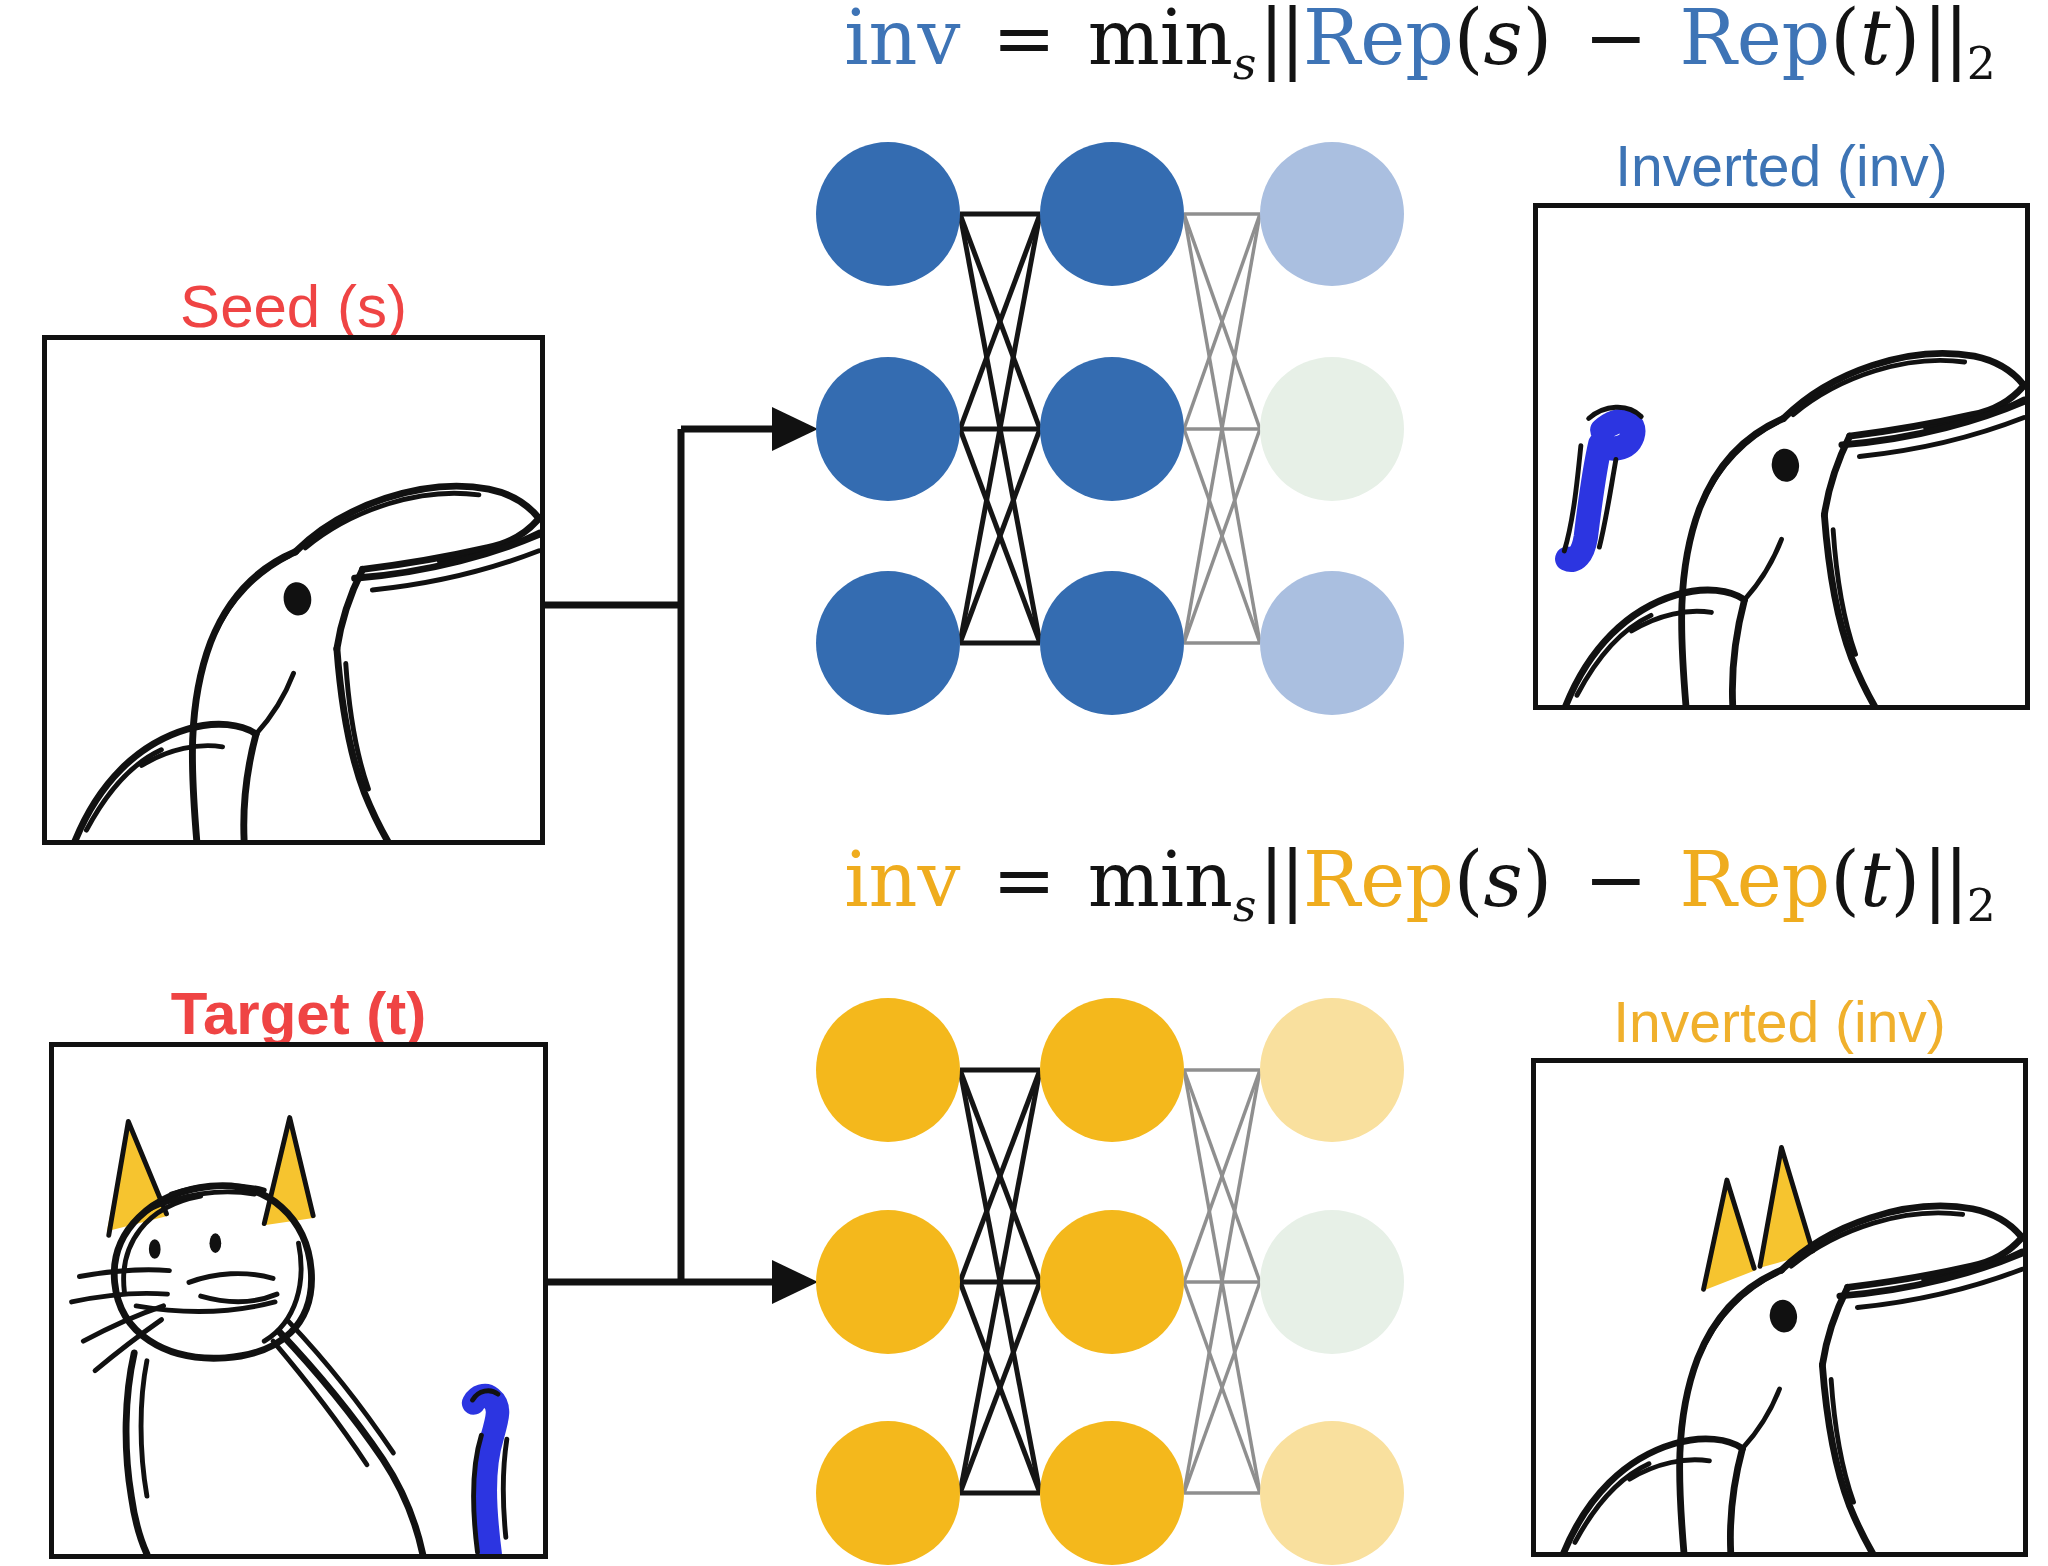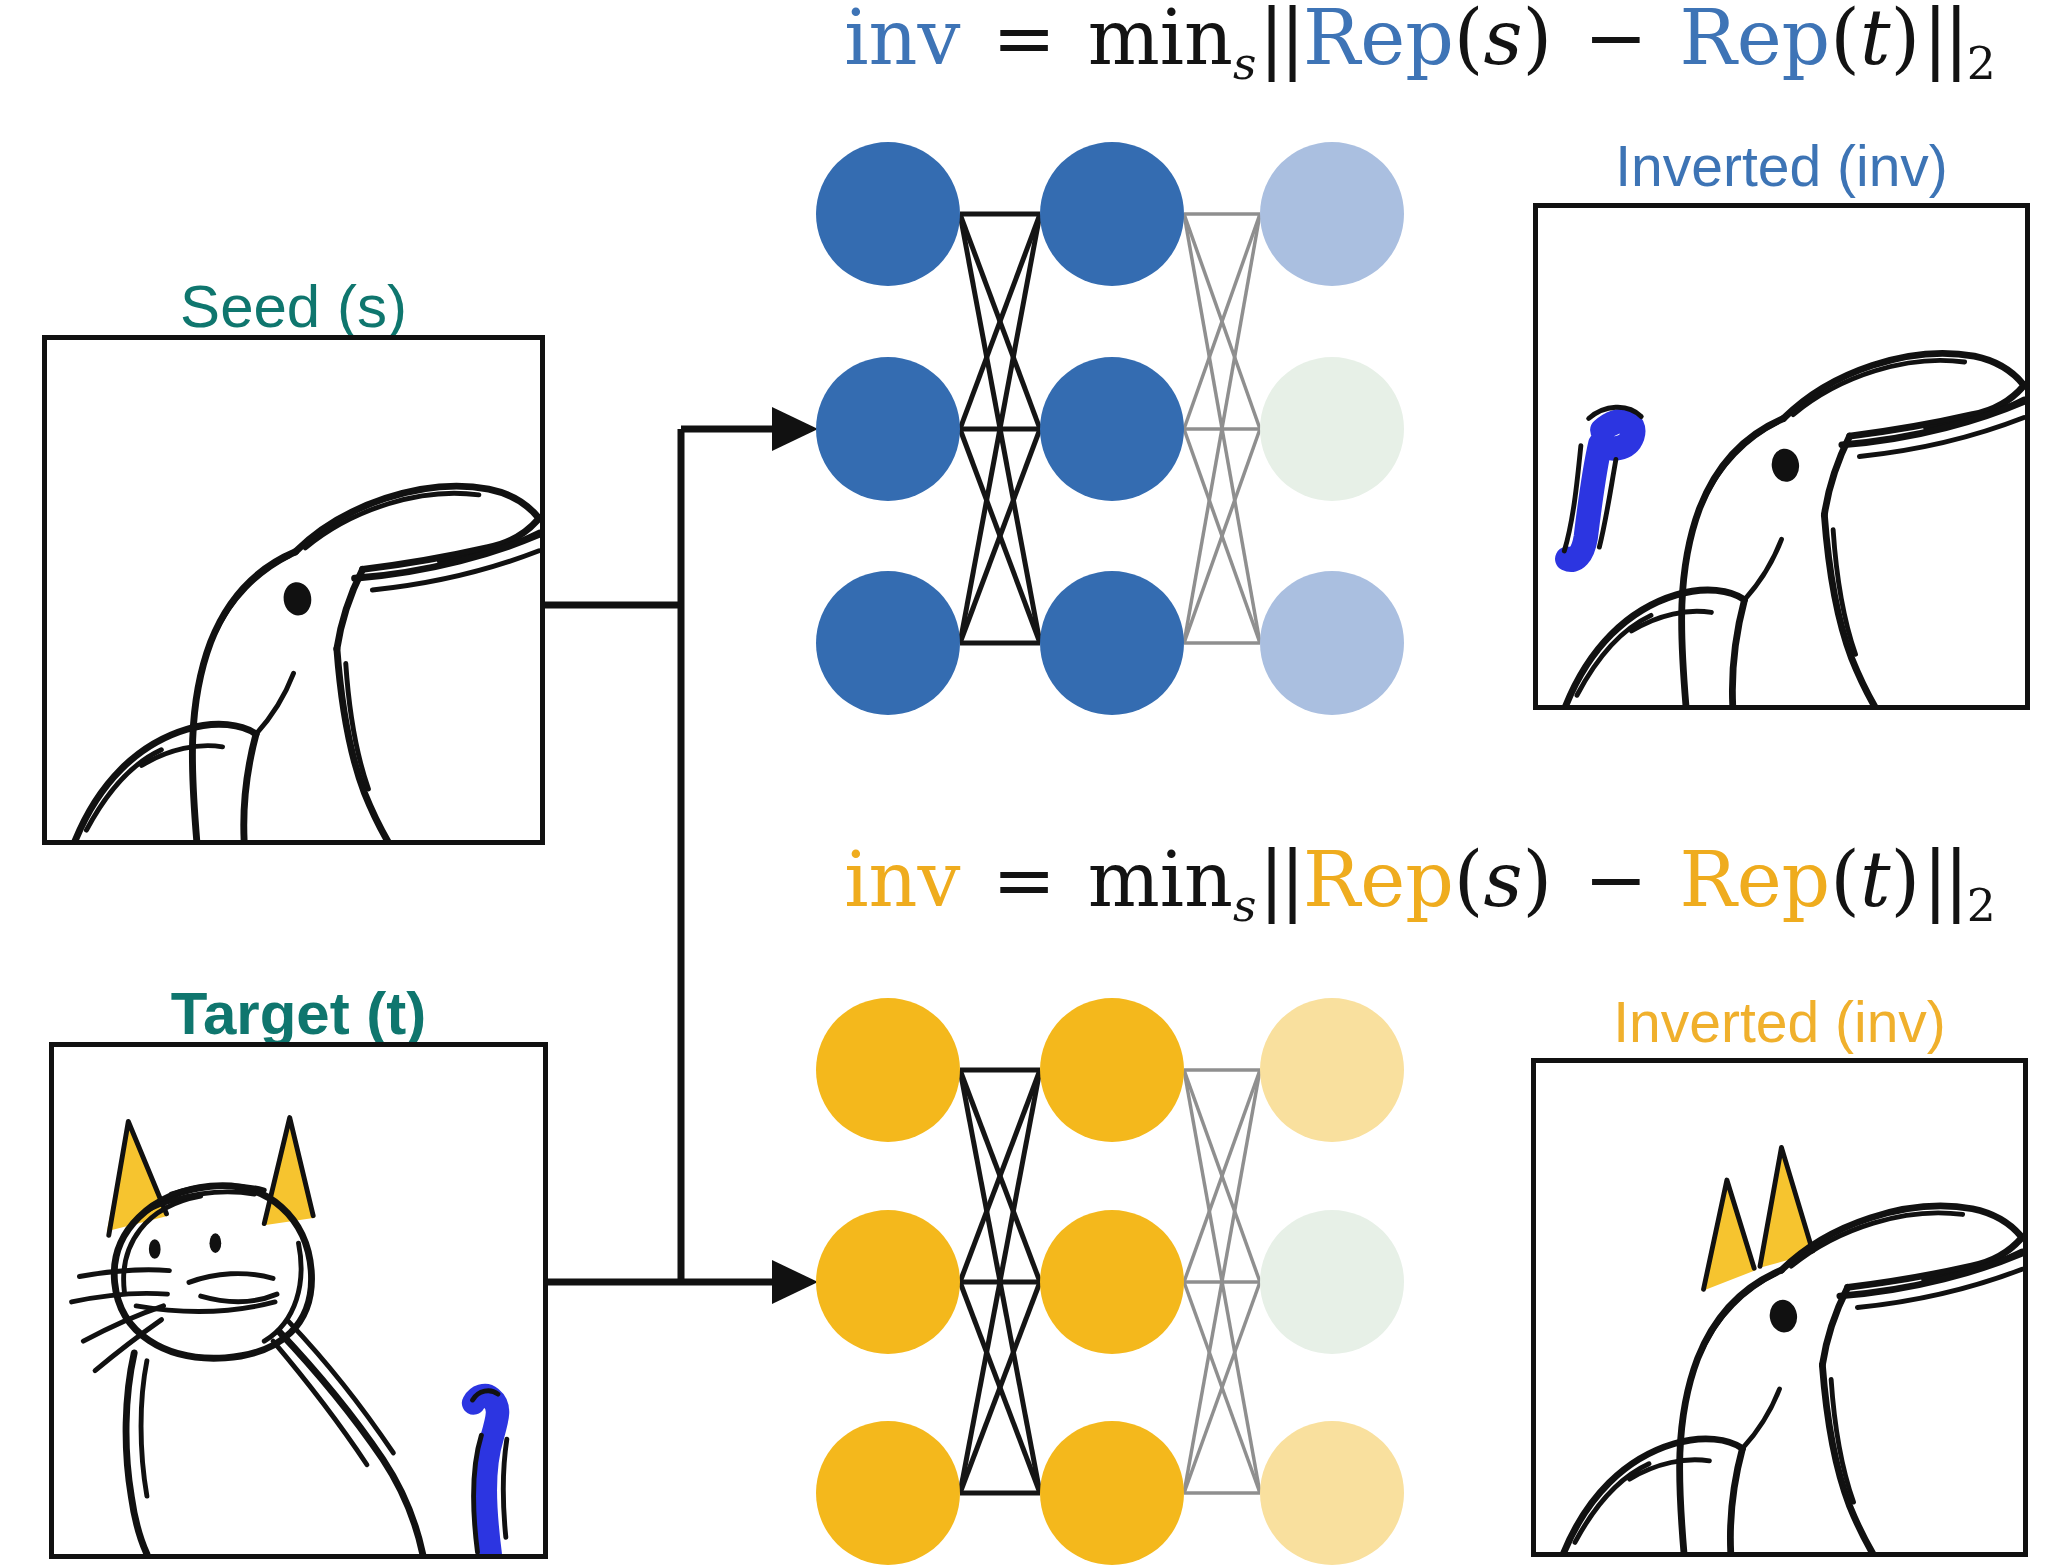--- a/index.html
+++ b/index.html
@@ -8,21 +8,21 @@
 
   
   .formula{position:absolute;left:790px;width:1260px;text-align:center;line-height:100px;
            font-family:"DejaVu Serif", serif;font-size:76px;color:#131313;white-space:nowrap;}
   .formula .it{font-style:italic;}
   .formula .sb{font-size:0.6em;vertical-align:-0.32em;}
   .formula .m{margin:0 0.10em;}
   .formula .bars{letter-spacing:-0.06em;margin:0 0.03em;}
 
   
-  .boxlabel{position:absolute;text-align:center;white-space:nowrap;color:#0f766e;}
+  .boxlabel{position:absolute;text-align:center;white-space:nowrap;color:#ef4444;}
   .lbl-seed{left:42px;width:503px;top:272px;font-size:60px;}
   .lbl-target{left:49px;width:499px;top:979px;font-size:60px;font-weight:bold;}
   .lbl-invtop{left:1533px;width:497px;top:133px;font-size:57px;}
   .lbl-invbottom{left:1531px;width:497px;top:989px;font-size:57px;}
 
   
   .imgbox{position:absolute;border:5px solid #111;background:#fff;box-sizing:border-box;}
   .box-seed{left:42px;top:335px;width:503px;height:510px;}
   .box-target{left:49px;top:1042px;width:499px;height:517px;}
   .box-invtop{left:1533px;top:203px;width:497px;height:507px;}

